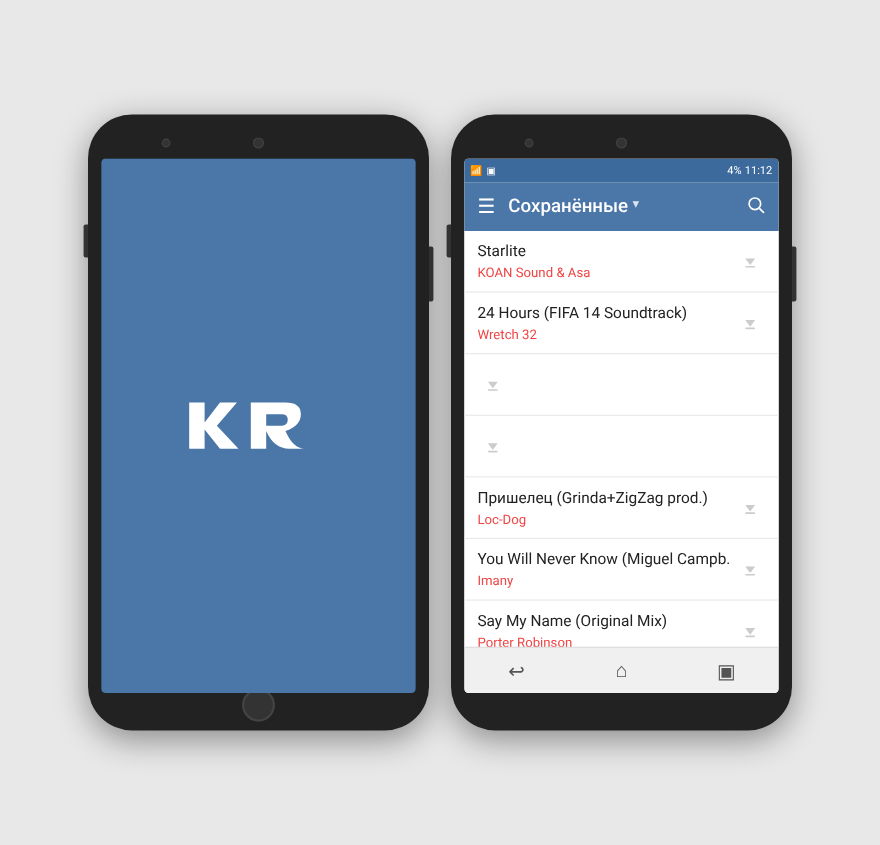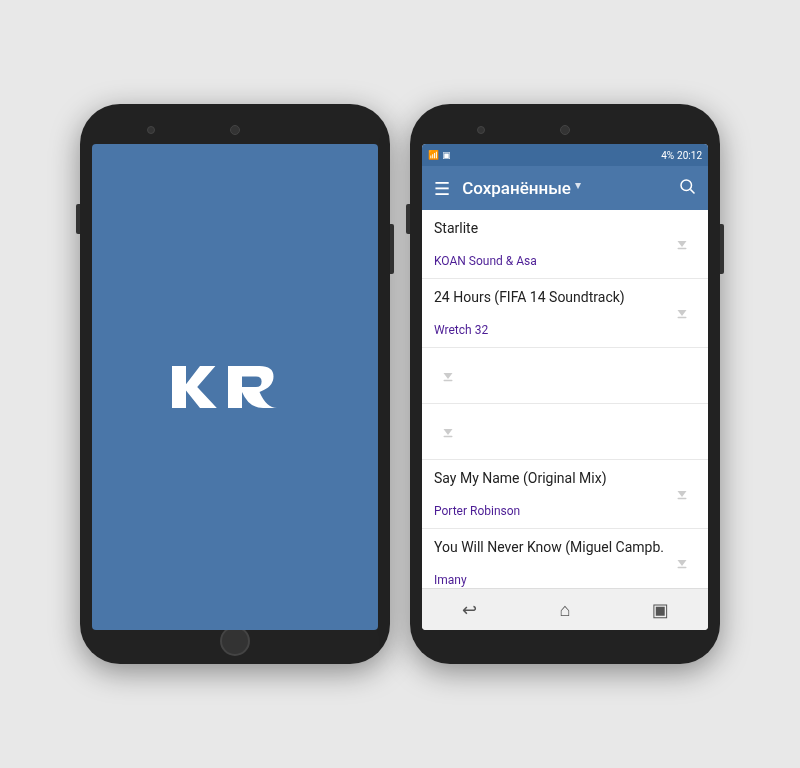--- a/index.html
+++ b/index.html
@@ -203,22 +203,22 @@
     .track-title {
       font-size: 14px;
       color: #222;
       font-weight: 400;
       white-space: nowrap;
       overflow: hidden;
       text-overflow: ellipsis;
     }
     .track-artist {
       font-size: 12px;
-      color: #4c1d95;
-      margin-top: 18px;
+      color: #ef4444;
+      margin-top: 4px;
       white-space: nowrap;
       overflow: hidden;
       text-overflow: ellipsis;
     }
     .track-download {
       width: 28px;
       height: 28px;
       display: flex;
       align-items: center;
       justify-content: center;
@@ -277,21 +277,21 @@
     <div class="phone-screen">
       <div class="music-screen">
 
         <div class="status-bar">
           <div class="status-left">
             <span class="status-icon">📶</span>
             <span class="status-icon">▣</span>
           </div>
           <div class="status-right">
             <span class="status-text">4%</span>
-            <span class="status-text">20:12</span>
+            <span class="status-text">11:12</span>
           </div>
         </div>
 
         <div class="app-bar">
           <span class="app-bar-menu">☰</span>
           <span class="app-bar-title">
             <span>Сохранённые</span>
             <span class="app-bar-title-arrow">▾</span>
           </span>
           <span class="app-bar-search">
@@ -341,38 +341,50 @@
 
           <div class="track-item">
             <div class="track-download">
               <svg width="18" height="18" viewBox="0 0 24 24">
                   <polygon points="12,16 6,8 18,8" fill="#ccc"></polygon>
                   <rect x="6" y="17" width="12" height="2" fill="#ccc" rx="1"></rect>
                 </svg>
             </div>
           </div>
 
+          <div class="track-item">
+            <div class="track-info">
+              <div class="track-title">Пришелец (Grinda+ZigZag prod.)</div>
+              <div class="track-artist">Loc-Dog</div>
+            </div>
+            <div class="track-download">
+              <svg width="18" height="18" viewBox="0 0 24 24">
+                  <polygon points="12,16 6,8 18,8" fill="#ccc"></polygon>
+                  <rect x="6" y="17" width="12" height="2" fill="#ccc" rx="1"></rect>
+                </svg>
+            </div>
+          </div>
+
+          <div class="track-item">
+            <div class="track-info">
+              <div class="track-title">You Will Never Know (Miguel Campb.</div>
+              <div class="track-artist">Imany</div>
+            </div>
+            <div class="track-download">
+              <svg width="18" height="18" viewBox="0 0 24 24">
+                  <polygon points="12,16 6,8 18,8" fill="#ccc"></polygon>
+                  <rect x="6" y="17" width="12" height="2" fill="#ccc" rx="1"></rect>
+                </svg>
+            </div>
+          </div>
 
           <div class="track-item">
             <div class="track-info">
               <div class="track-title">Say My Name (Original Mix)</div>
               <div class="track-artist">Porter Robinson</div>
-            </div>
-            <div class="track-download">
-              <svg width="18" height="18" viewBox="0 0 24 24">
-                  <polygon points="12,16 6,8 18,8" fill="#ccc"></polygon>
-                  <rect x="6" y="17" width="12" height="2" fill="#ccc" rx="1"></rect>
-                </svg>
-            </div>
-          </div>
-
-          <div class="track-item">
-            <div class="track-info">
-              <div class="track-title">You Will Never Know (Miguel Campb.</div>
-              <div class="track-artist">Imany</div>
             </div>
             <div class="track-download">
               <svg width="18" height="18" viewBox="0 0 24 24">
                   <polygon points="12,16 6,8 18,8" fill="#ccc"></polygon>
                   <rect x="6" y="17" width="12" height="2" fill="#ccc" rx="1"></rect>
                 </svg>
             </div>
           </div>
 
         </div>

